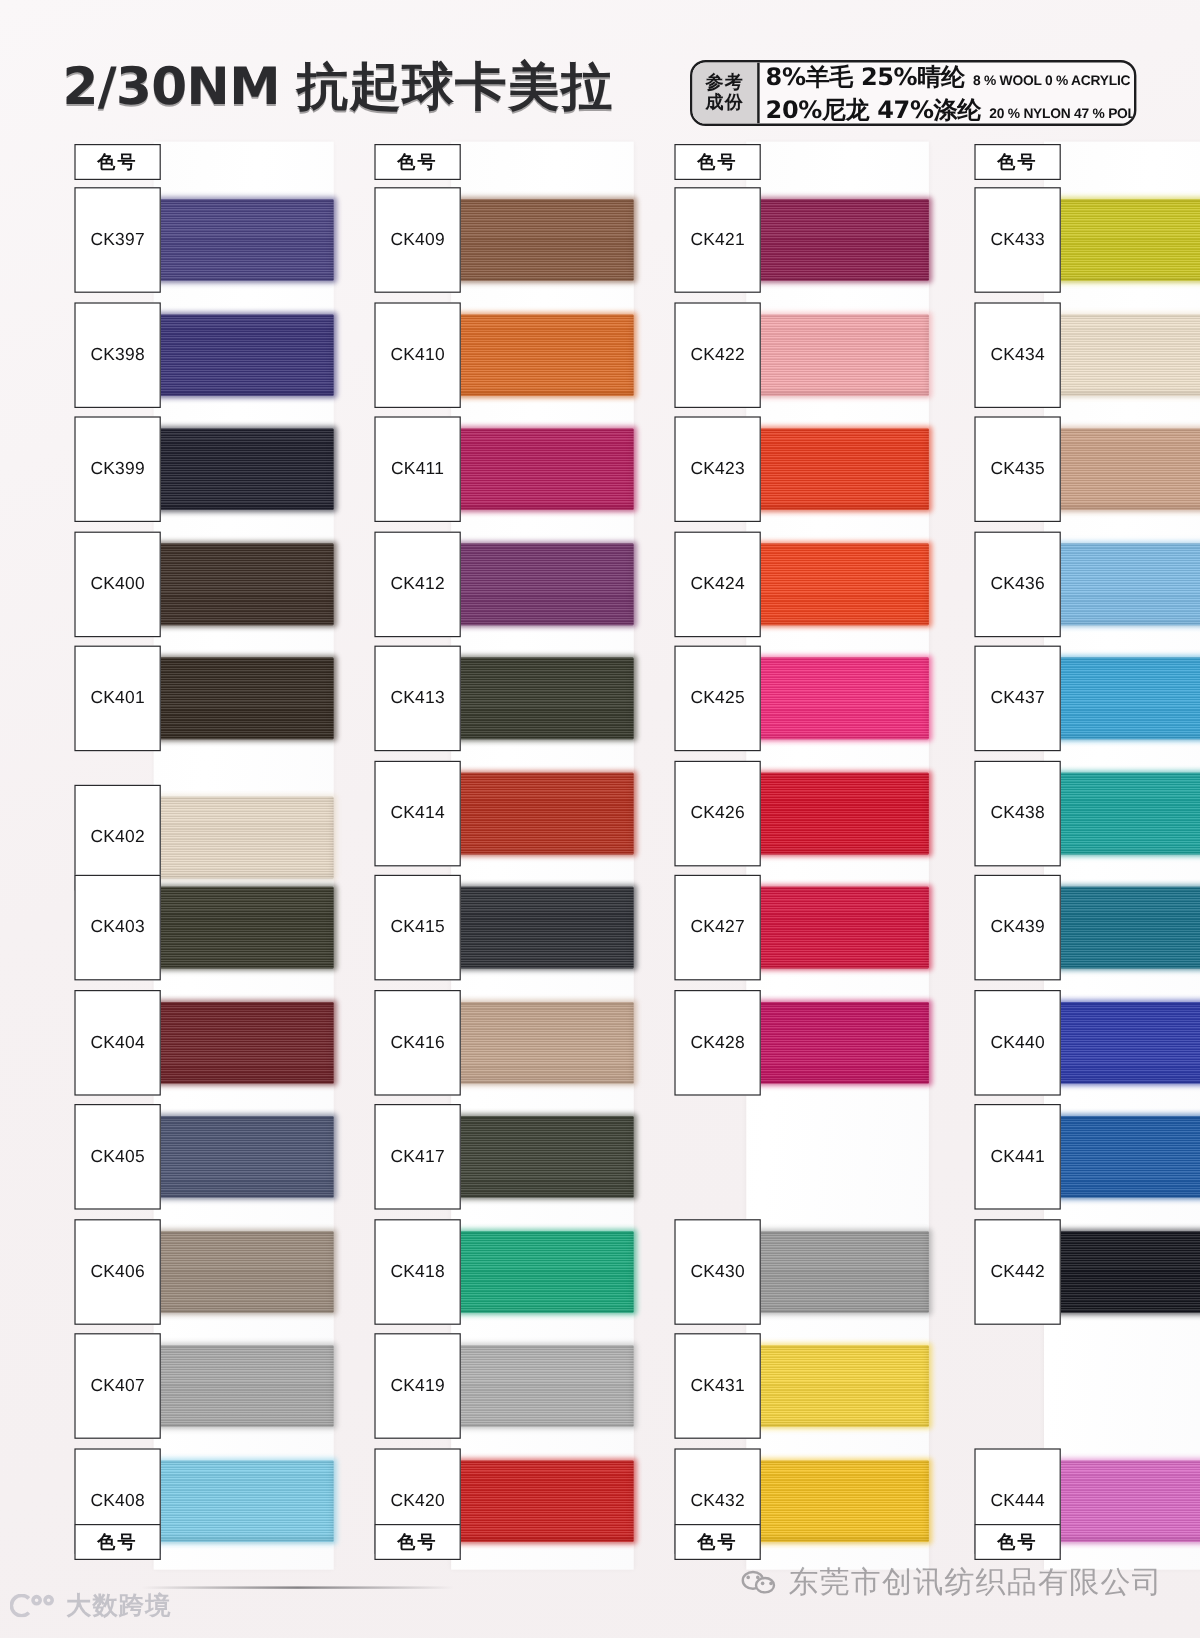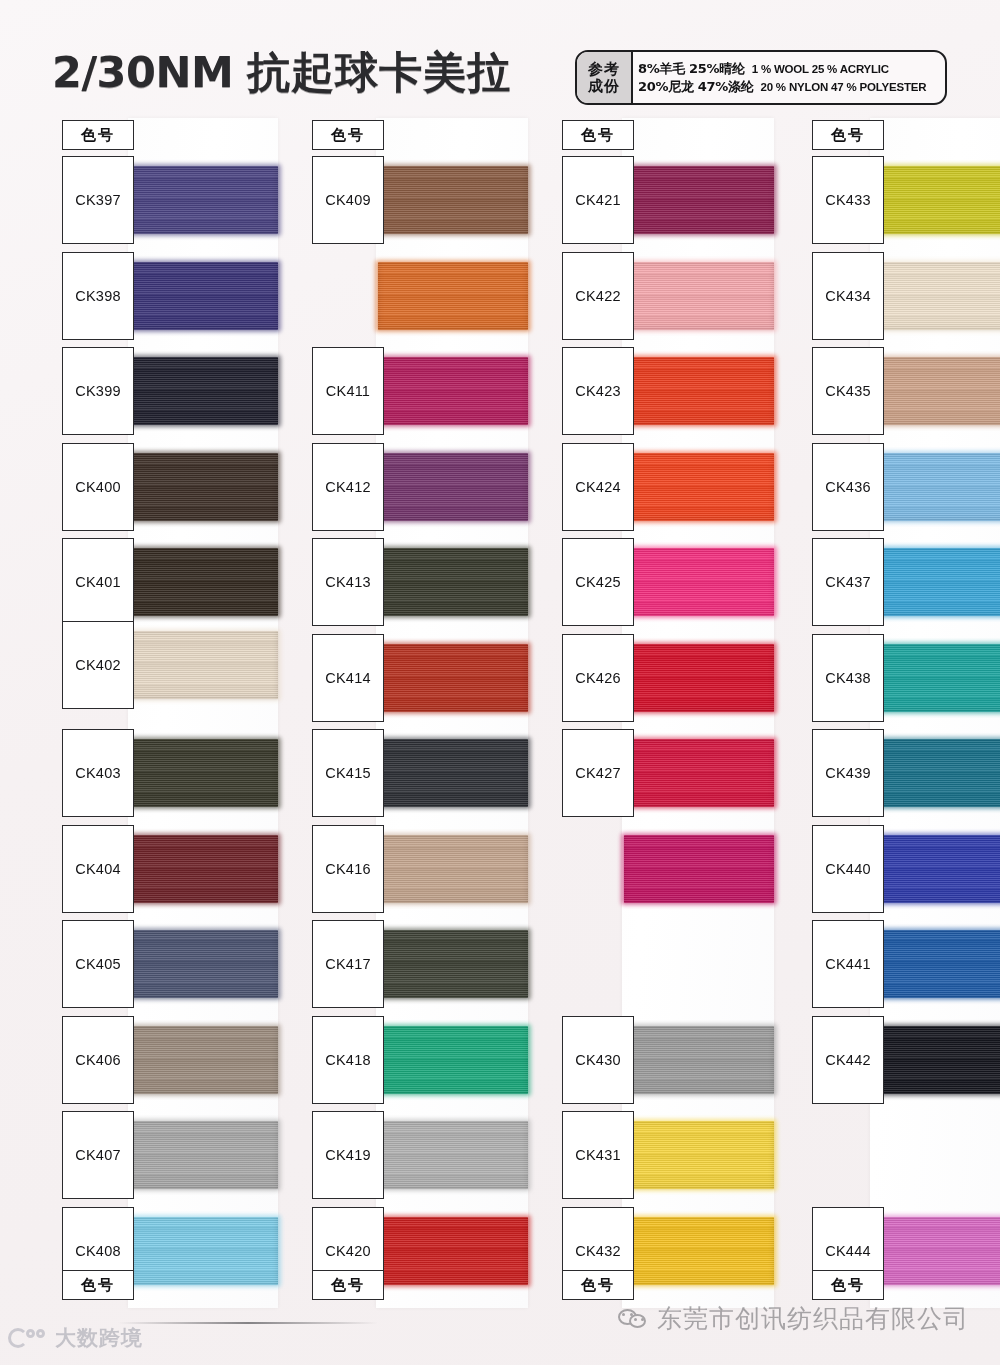--- a/index.html
+++ b/index.html
@@ -44,21 +44,21 @@
     display: flex; flex-direction: column; justify-content: center; align-items: center;
     font-size: 15px; font-weight: 700; color: #161618; line-height: 1.12;
     letter-spacing: 1px;
   }
   #comp-body {
     flex: 1; display: flex; flex-direction: column; justify-content: center;
     padding-left: 5px;
   }
   .comp-row { display: flex; align-items: baseline; white-space: nowrap; }
   .comp-cn {
-    font-size: 13px; font-weight: 700; color: #121214;
+    font-size: 20px; font-weight: 700; color: #121214;
     font-family: "DejaVu Sans", sans-serif;
     letter-spacing: -0.3px;
   }
   .comp-en {
     font-size: 11.5px; font-weight: 700; color: #121214;
     margin-left: 7px; letter-spacing: -0.2px;
     font-family: "Liberation Sans", sans-serif;
   }
 
   
@@ -216,21 +216,21 @@
     </div>
 
     <div id="composition">
       <div id="comp-tag">
         <span>参考</span>
         <span>成份</span>
       </div>
       <div id="comp-body">
         <div class="comp-row">
           <span class="comp-cn">8%羊毛 25%晴纶</span>
-          <span class="comp-en">1 % WOOL 25 % ACRYLIC</span>
+          <span class="comp-en">8 % WOOL 0 % ACRYLIC</span>
         </div>
         <div class="comp-row">
           <span class="comp-cn">20%尼龙 47%涤纶</span>
           <span class="comp-en">20 % NYLON 47 % POLYESTER</span>
         </div>
       </div>
     </div>
   </div>
 
   <div id="grid">
@@ -250,21 +250,21 @@
           <div class="swatch" style="background: rgb(32, 32, 46);"></div>
         </div>
         <div class="row" style="top: 320.5px;">
           <div class="label-box">CK400</div>
           <div class="swatch" style="background: rgb(61, 47, 39);"></div>
         </div>
         <div class="row" style="top: 416px;">
           <div class="label-box">CK401</div>
           <div class="swatch" style="background: rgb(52, 42, 33);"></div>
         </div>
-        <div class="row" style="top: 499px;">
+        <div class="row" style="top: 532px;">
           <div class="label-box">CK402</div>
           <div class="swatch" style="background: rgb(232, 218, 199);"></div>
         </div>
         <div class="row" style="top: 607px;">
           <div class="label-box">CK403</div>
           <div class="swatch" style="background: rgb(58, 58, 44);"></div>
         </div>
         <div class="row" style="top: 702.5px;">
           <div class="label-box">CK404</div>
           <div class="swatch" style="background: rgb(111, 35, 41);"></div>
@@ -288,20 +288,21 @@
         <div class="foot-cell">色号</div>
       </div>
       <div class="column col-2">
         <div class="card"></div>
         <div class="head-cell">色号</div>
         <div class="row" style="top: 34px;">
           <div class="label-box">CK409</div>
           <div class="swatch" style="background: rgb(138, 92, 67);"></div>
         </div>
         <div class="row" style="top: 129.5px;">
+          <div class="label-box">CK410</div>
           <div class="swatch" style="background: rgb(220, 108, 40);"></div>
         </div>
         <div class="row" style="top: 225px;">
           <div class="label-box">CK411</div>
           <div class="swatch" style="background: rgb(180, 30, 94);"></div>
         </div>
         <div class="row" style="top: 320.5px;">
           <div class="label-box">CK412</div>
           <div class="swatch" style="background: rgb(116, 53, 108);"></div>
         </div>
@@ -364,20 +365,21 @@
         </div>
         <div class="row" style="top: 511.5px;">
           <div class="label-box">CK426</div>
           <div class="swatch" style="background: rgb(213, 17, 43);"></div>
         </div>
         <div class="row" style="top: 607px;">
           <div class="label-box">CK427</div>
           <div class="swatch" style="background: rgb(212, 21, 63);"></div>
         </div>
         <div class="row" style="top: 702.5px;">
+          <div class="label-box">CK428</div>
           <div class="swatch" style="background: rgb(195, 21, 99);"></div>
         </div>
         <div class="row" style="top: 893.5px;">
           <div class="label-box">CK430</div>
           <div class="swatch" style="background: rgb(156, 156, 156);"></div>
         </div>
         <div class="row" style="top: 989px;">
           <div class="label-box">CK431</div>
           <div class="swatch" style="background: rgb(246, 213, 63);"></div>
         </div>

